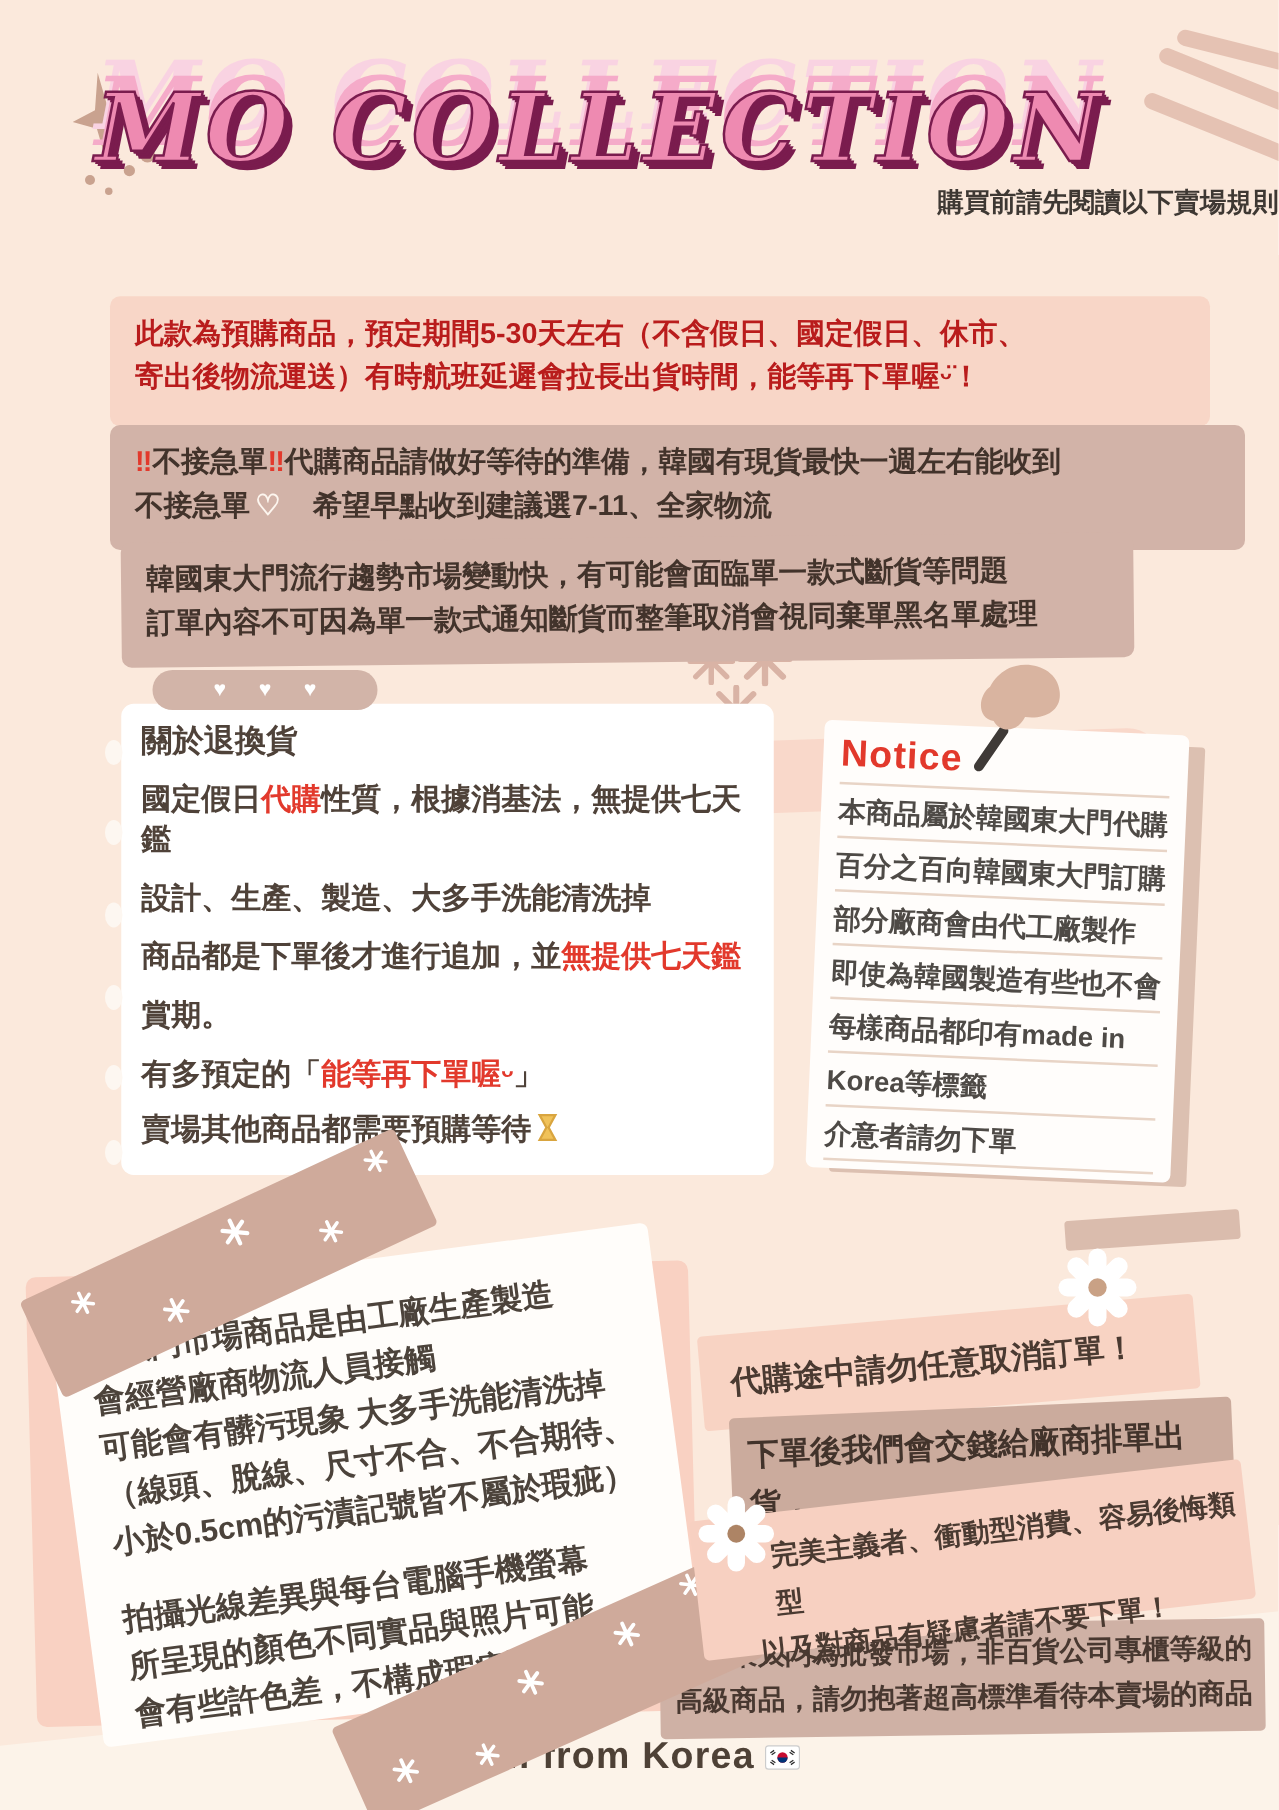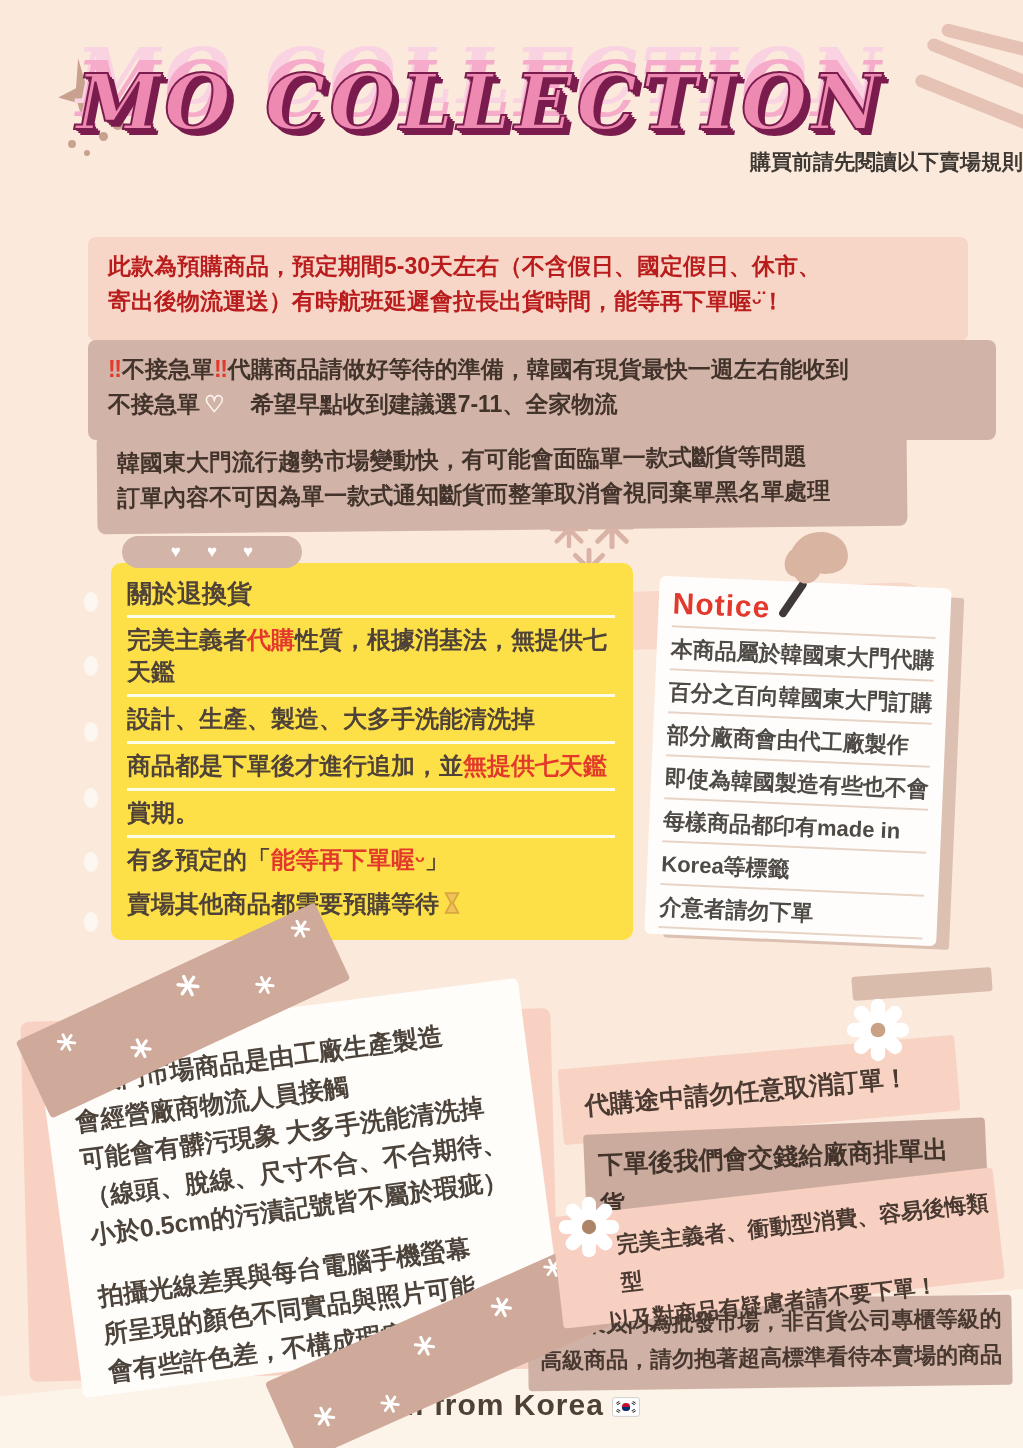--- a/index.html
+++ b/index.html
@@ -30,21 +30,21 @@
   .banner{border-radius:8px;padding:12px 20px;font-weight:bold;font-size:23px;line-height:35px;z-index:2;}
   .banner-pink{background:#f8d6c7;color:#b91c1c;}
   .banner-tan{background:#d2b3a8;color:#42332b;}
   .red{color:#e2392c;}
   .heart-w{color:#fdf6ef;margin:0 26px 0 4px;}
 
   
   .hearts-bar{left:122px;top:536px;width:180px;height:32px;background:#d2b4a8;border-radius:16px;
     display:flex;gap:26px;justify-content:center;align-items:center;color:#ffffff;font-size:17px;z-index:3;}
   .pink-blob{left:560px;top:588px;width:370px;height:58px;background:#f9d8ca;border-radius:28px;transform:rotate(-2deg);z-index:1;}
-  .refund-card{left:111px;top:563px;width:522px;height:377px;background:#fde047;border-radius:10px;
+  .refund-card{left:97px;top:563px;width:522px;height:377px;background:#ffffff;border-radius:10px;
     padding:14px 18px 0 16px;box-sizing:border-box;z-index:2;}
   .cline{font-size:24px;font-weight:bold;color:#4f4239;line-height:32px;padding-bottom:6px;margin-bottom:6px;}
   .cline.ruled{border-bottom:3px solid rgba(255,255,255,.88);}
   .refund-title{font-size:25px;}
   .hole{width:14px;height:20px;background:#fdf7f1;border-radius:50%;z-index:3;}
 
   
   .notice-card{left:652px;top:582px;width:292px;height:358px;background:#fffdfb;border-radius:6px;
     transform:rotate(2.5deg);box-shadow:16px 6px 0 -3px #dcc0b1;padding:10px 14px;box-sizing:border-box;z-index:3;}
   .nline{font-size:22px;font-weight:bold;color:#4e4a46;line-height:29px;padding-bottom:5px;margin-bottom:7px;
@@ -160,21 +160,21 @@
 
   <div class="abs hole" style="left:84px;top:592px;"></div>
   <div class="abs hole" style="left:84px;top:656px;"></div>
   <div class="abs hole" style="left:84px;top:722px;"></div>
   <div class="abs hole" style="left:84px;top:788px;"></div>
   <div class="abs hole" style="left:84px;top:852px;"></div>
   <div class="abs hole" style="left:84px;top:912px;"></div>
 
   <div class="abs refund-card">
     <div class="cline ruled refund-title red">關於退換貨</div>
-    <div class="cline ruled"><span>完美主義者</span><span class="red">代購</span><span>性質，根據消基法，無提供七天鑑</span></div>
+    <div class="cline ruled"><span>國定假日</span><span class="red">代購</span><span>性質，根據消基法，無提供七天鑑</span></div>
     <div class="cline ruled">設計、生產、製造、大多手洗能清洗掉</div>
     <div class="cline ruled"><span>商品都是下單後才進行追加，並</span><span class="red">無提供七天鑑</span></div>
     <div class="cline ruled red">賞期。</div>
     <div class="cline"><span>有多預定的「</span><span class="red">能等再下單喔ᵕ</span><span>」</span></div>
     <div class="cline"><span>賣場其他商品都需要預購等待</span><svg class="hourglass-icon" width="18" height="24" viewBox="0 0 20 26">
           <path d="M3 2 H17 L11 13 L17 24 H3 L9 13 Z" fill="#f0c25a" stroke="#d9a53f" stroke-width="2"></path>
         </svg></div>
   </div>
 
   <div class="abs notice-card">

